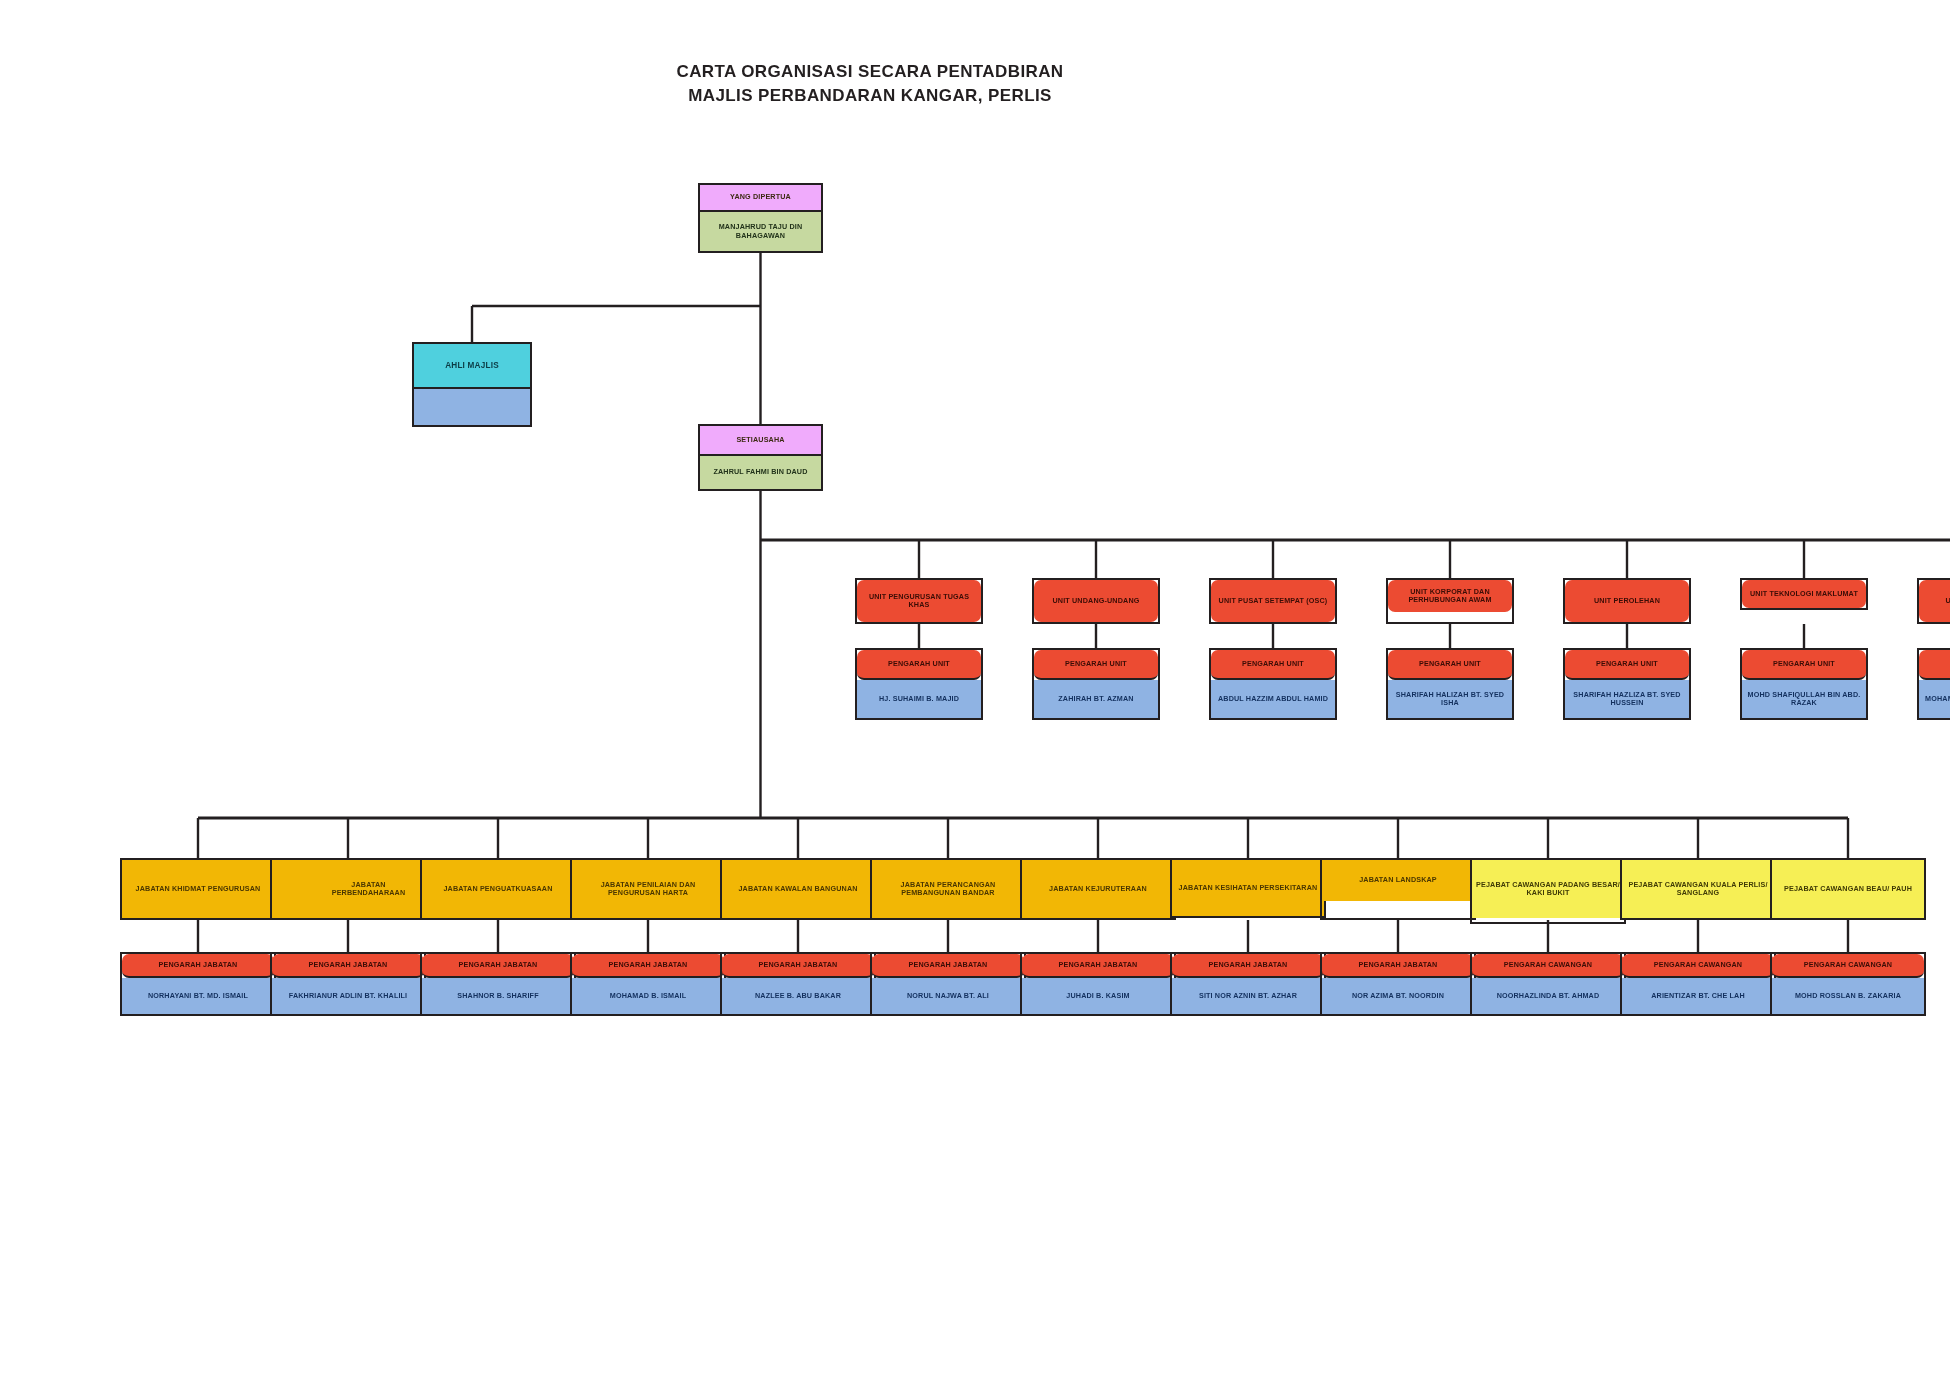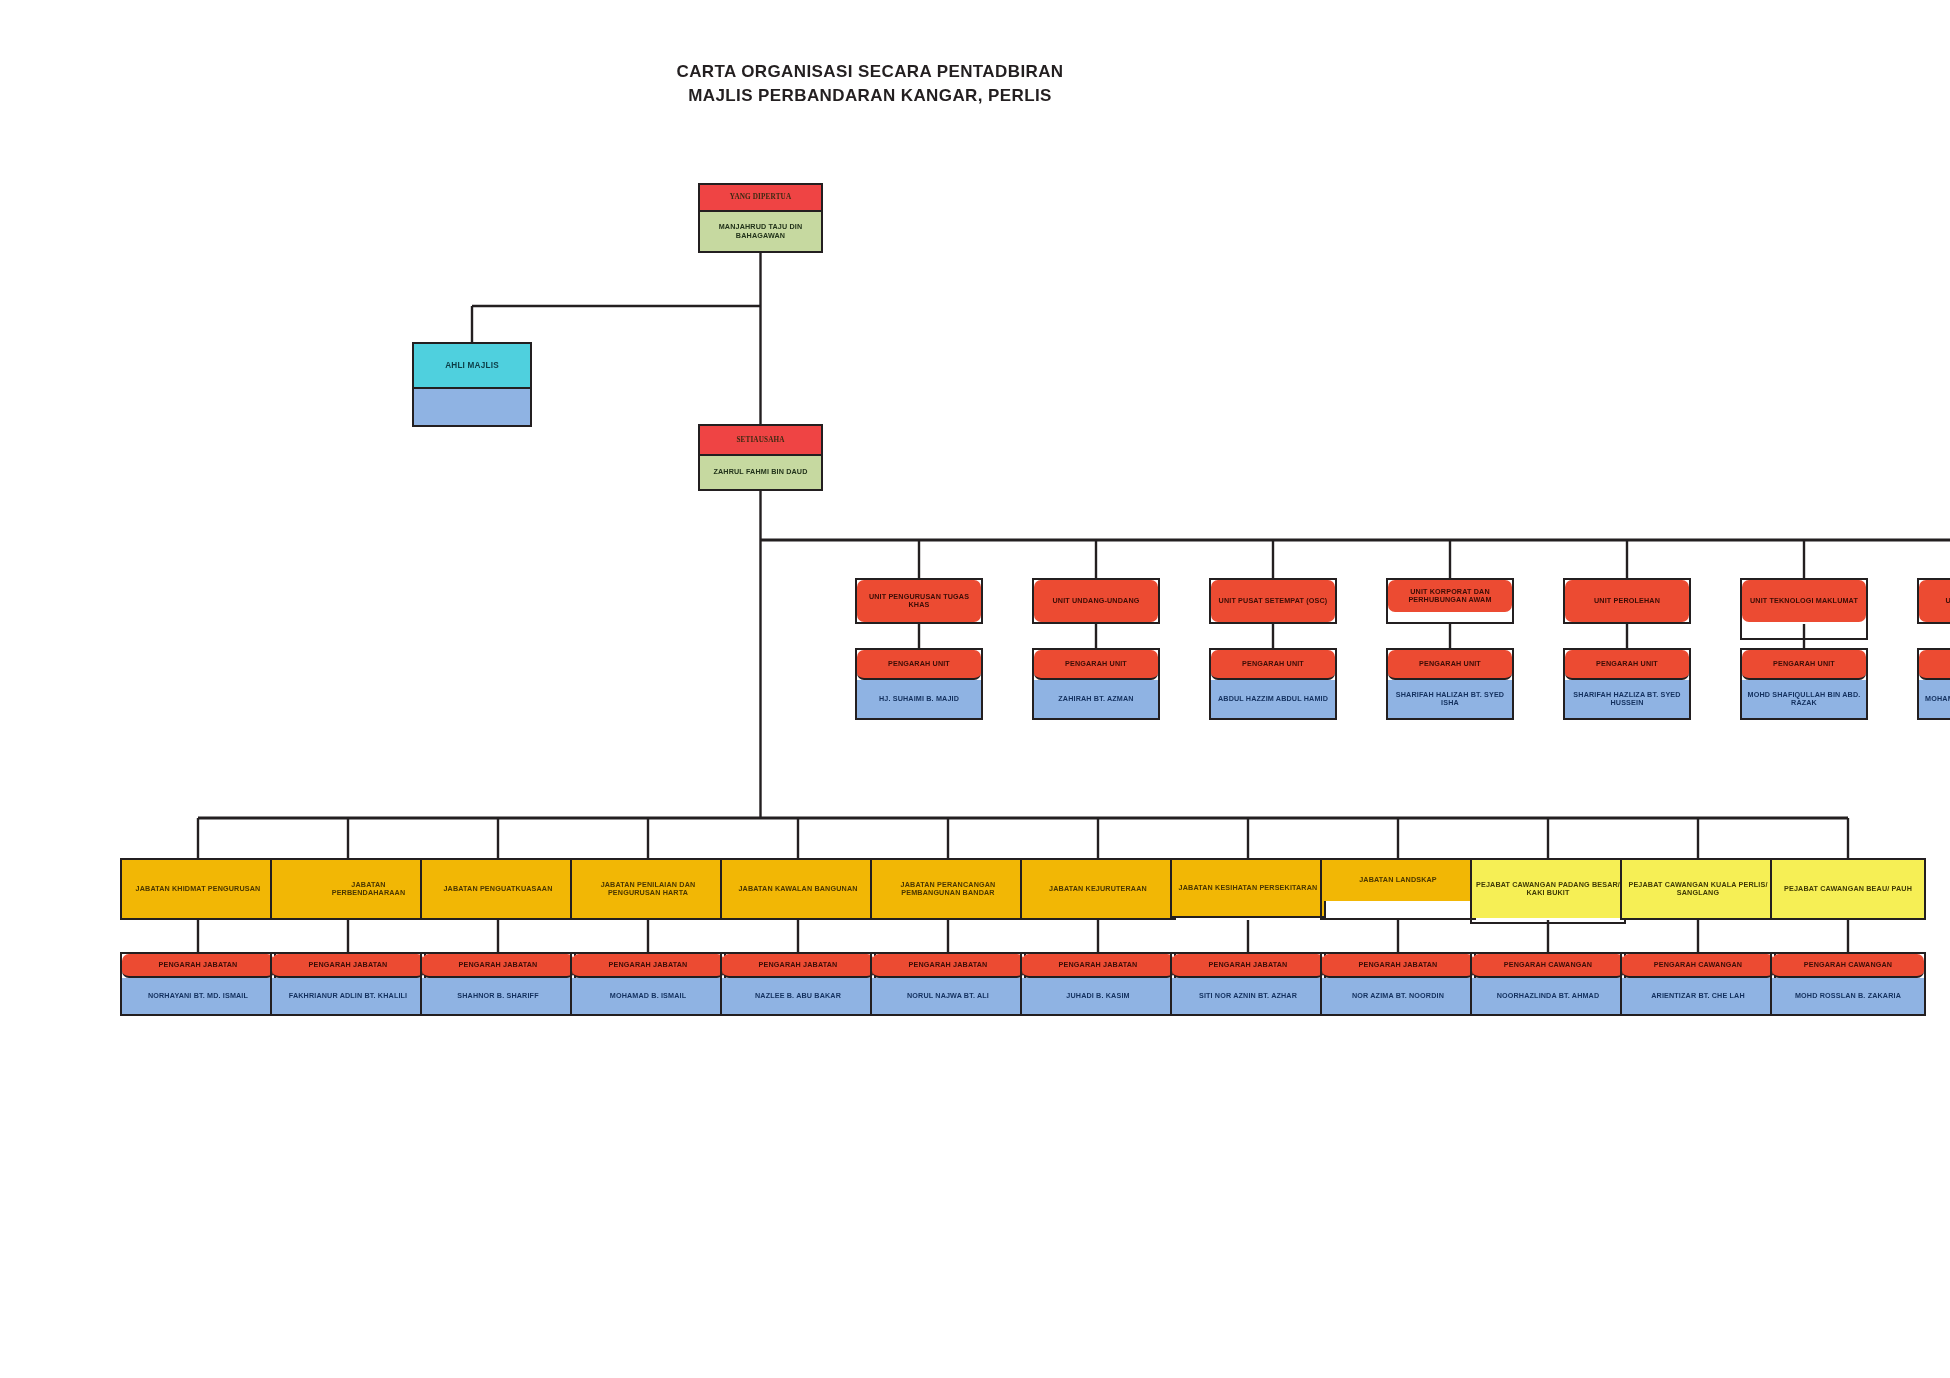--- a/index.html
+++ b/index.html
@@ -64,21 +64,21 @@
     align-items: center;
     justify-content: center;
     text-align: center;
     line-height: 1.15;
     padding: 2px 3px;
     overflow: hidden;
   }
   .seg.top { border-bottom: 2px solid #231f20; }
 
   
-  .c-peach   { background: #ef4444; color: #3c2a12; font-family: Liberation Serif, serif; }
+  .c-peach   { background: #f0abfc; color: #3c2a12; }
   .c-green   { background: #c6d9a0; color: #22331a; }
   .c-cyan    { background: #4fd0de; color: #0c3c45; }
   .c-blue    { background: #8fb3e3; color: #13305e; }
   .c-red     { background: #ec4b32; color: #3b0d06; border-radius: 7px; }
   .c-orange  { background: #f2b705; color: #4a3601; }
   .c-yellow  { background: #f6ef55; color: #3f3a05; }
 
   .fs-7  { font-size: 7.2px; font-weight: bold; letter-spacing: 0.15px; }
   .fs-8  { font-size: 8.2px; font-weight: bold; letter-spacing: 0.2px; }
 </style>
@@ -184,21 +184,21 @@
         <div class="seg top c-red fs-7" style="height: 30px;">PENGARAH UNIT</div>
         <div class="seg c-blue fs-7" style="height: 38px;">SHARIFAH HALIZAH BT. SYED ISHA</div>
       </div>
       <div class="node" style="left: 1563px; top: 578px; width: 128px; height: 46px;">
         <div class="seg c-red fs-7" style="height: 42px;">UNIT PEROLEHAN</div>
       </div>
       <div class="node" style="left: 1563px; top: 648px; width: 128px; height: 72px;">
         <div class="seg top c-red fs-7" style="height: 30px;">PENGARAH UNIT</div>
         <div class="seg c-blue fs-7" style="height: 38px;">SHARIFAH HAZLIZA BT. SYED HUSSEIN</div>
       </div>
-      <div class="node" style="left: 1740px; top: 578px; width: 128px; height: 62px;">
+      <div class="node" style="left: 1740px; top: 578px; width: 128px; height: 32px;">
         <div class="seg c-red fs-7" style="height: 42px;">UNIT TEKNOLOGI MAKLUMAT</div>
       </div>
       <div class="node" style="left: 1740px; top: 648px; width: 128px; height: 72px;">
         <div class="seg top c-red fs-7" style="height: 30px;">PENGARAH UNIT</div>
         <div class="seg c-blue fs-7" style="height: 38px;">MOHD SHAFIQULLAH BIN ABD. RAZAK</div>
       </div>
       <div class="node" style="left: 1917px; top: 578px; width: 128px; height: 46px;">
         <div class="seg c-red fs-7" style="height: 42px;">UNIT AUDIT DALAM</div>
       </div>
       <div class="node" style="left: 1917px; top: 648px; width: 128px; height: 72px;">

